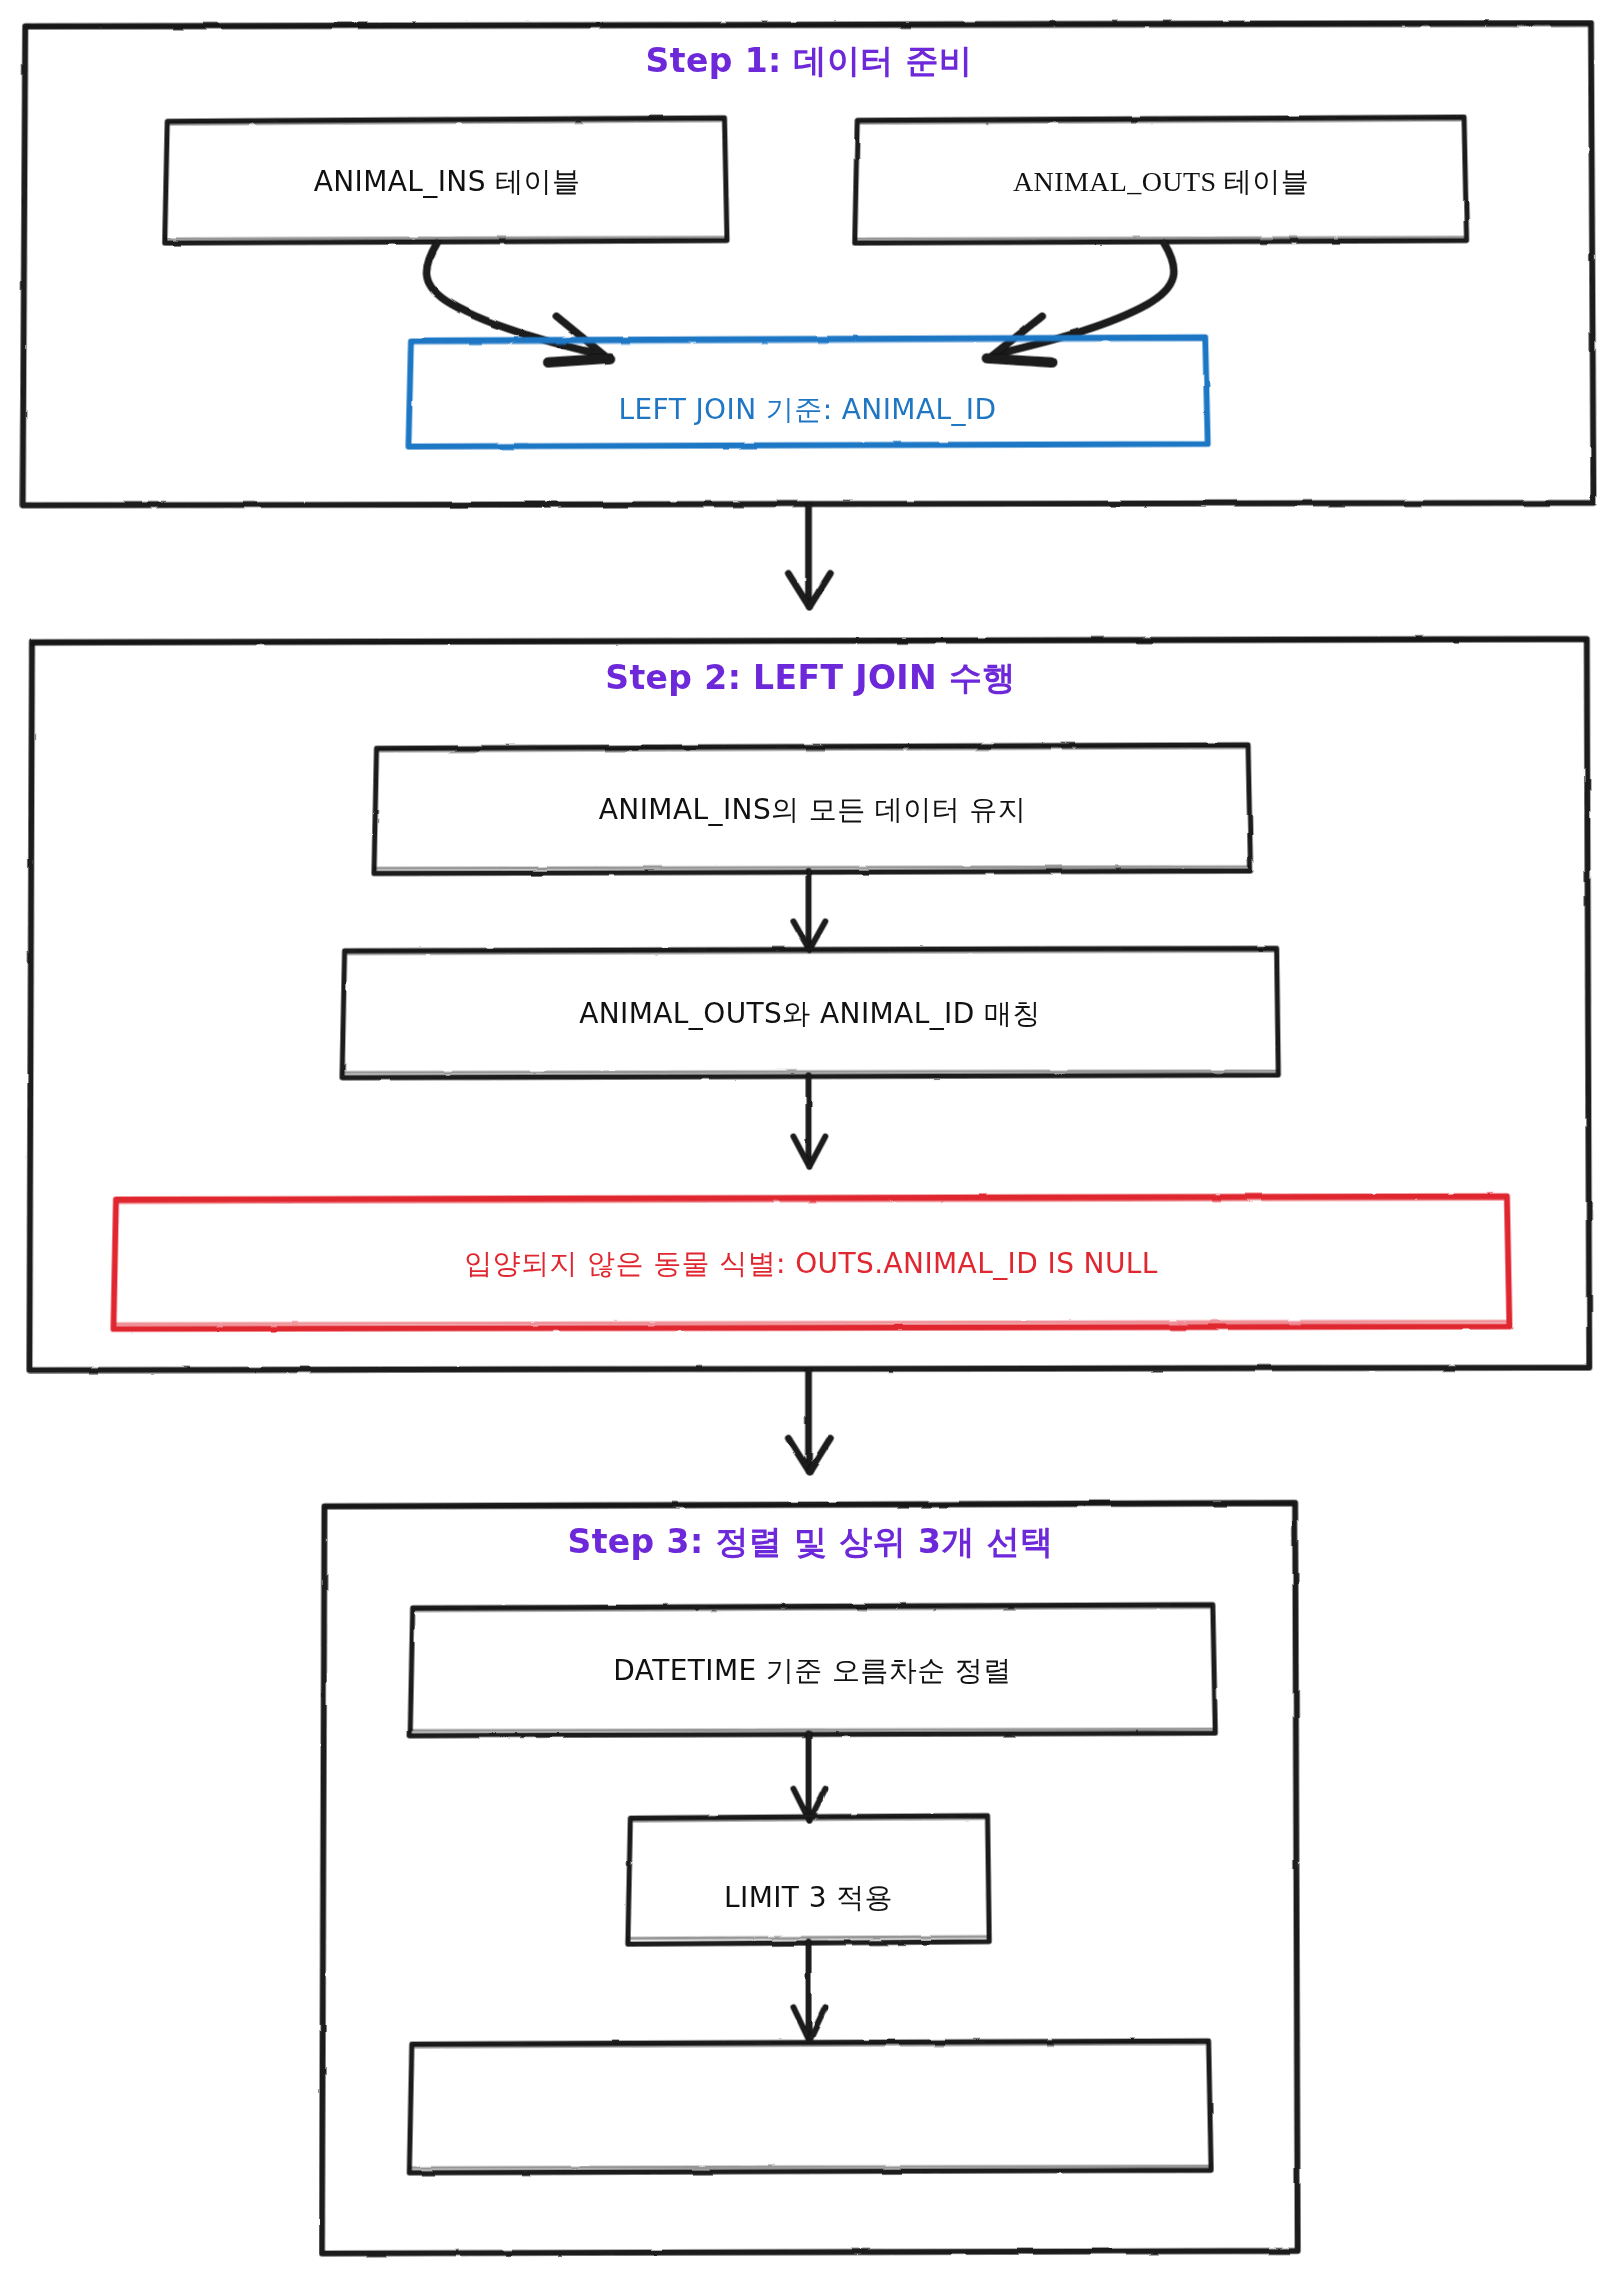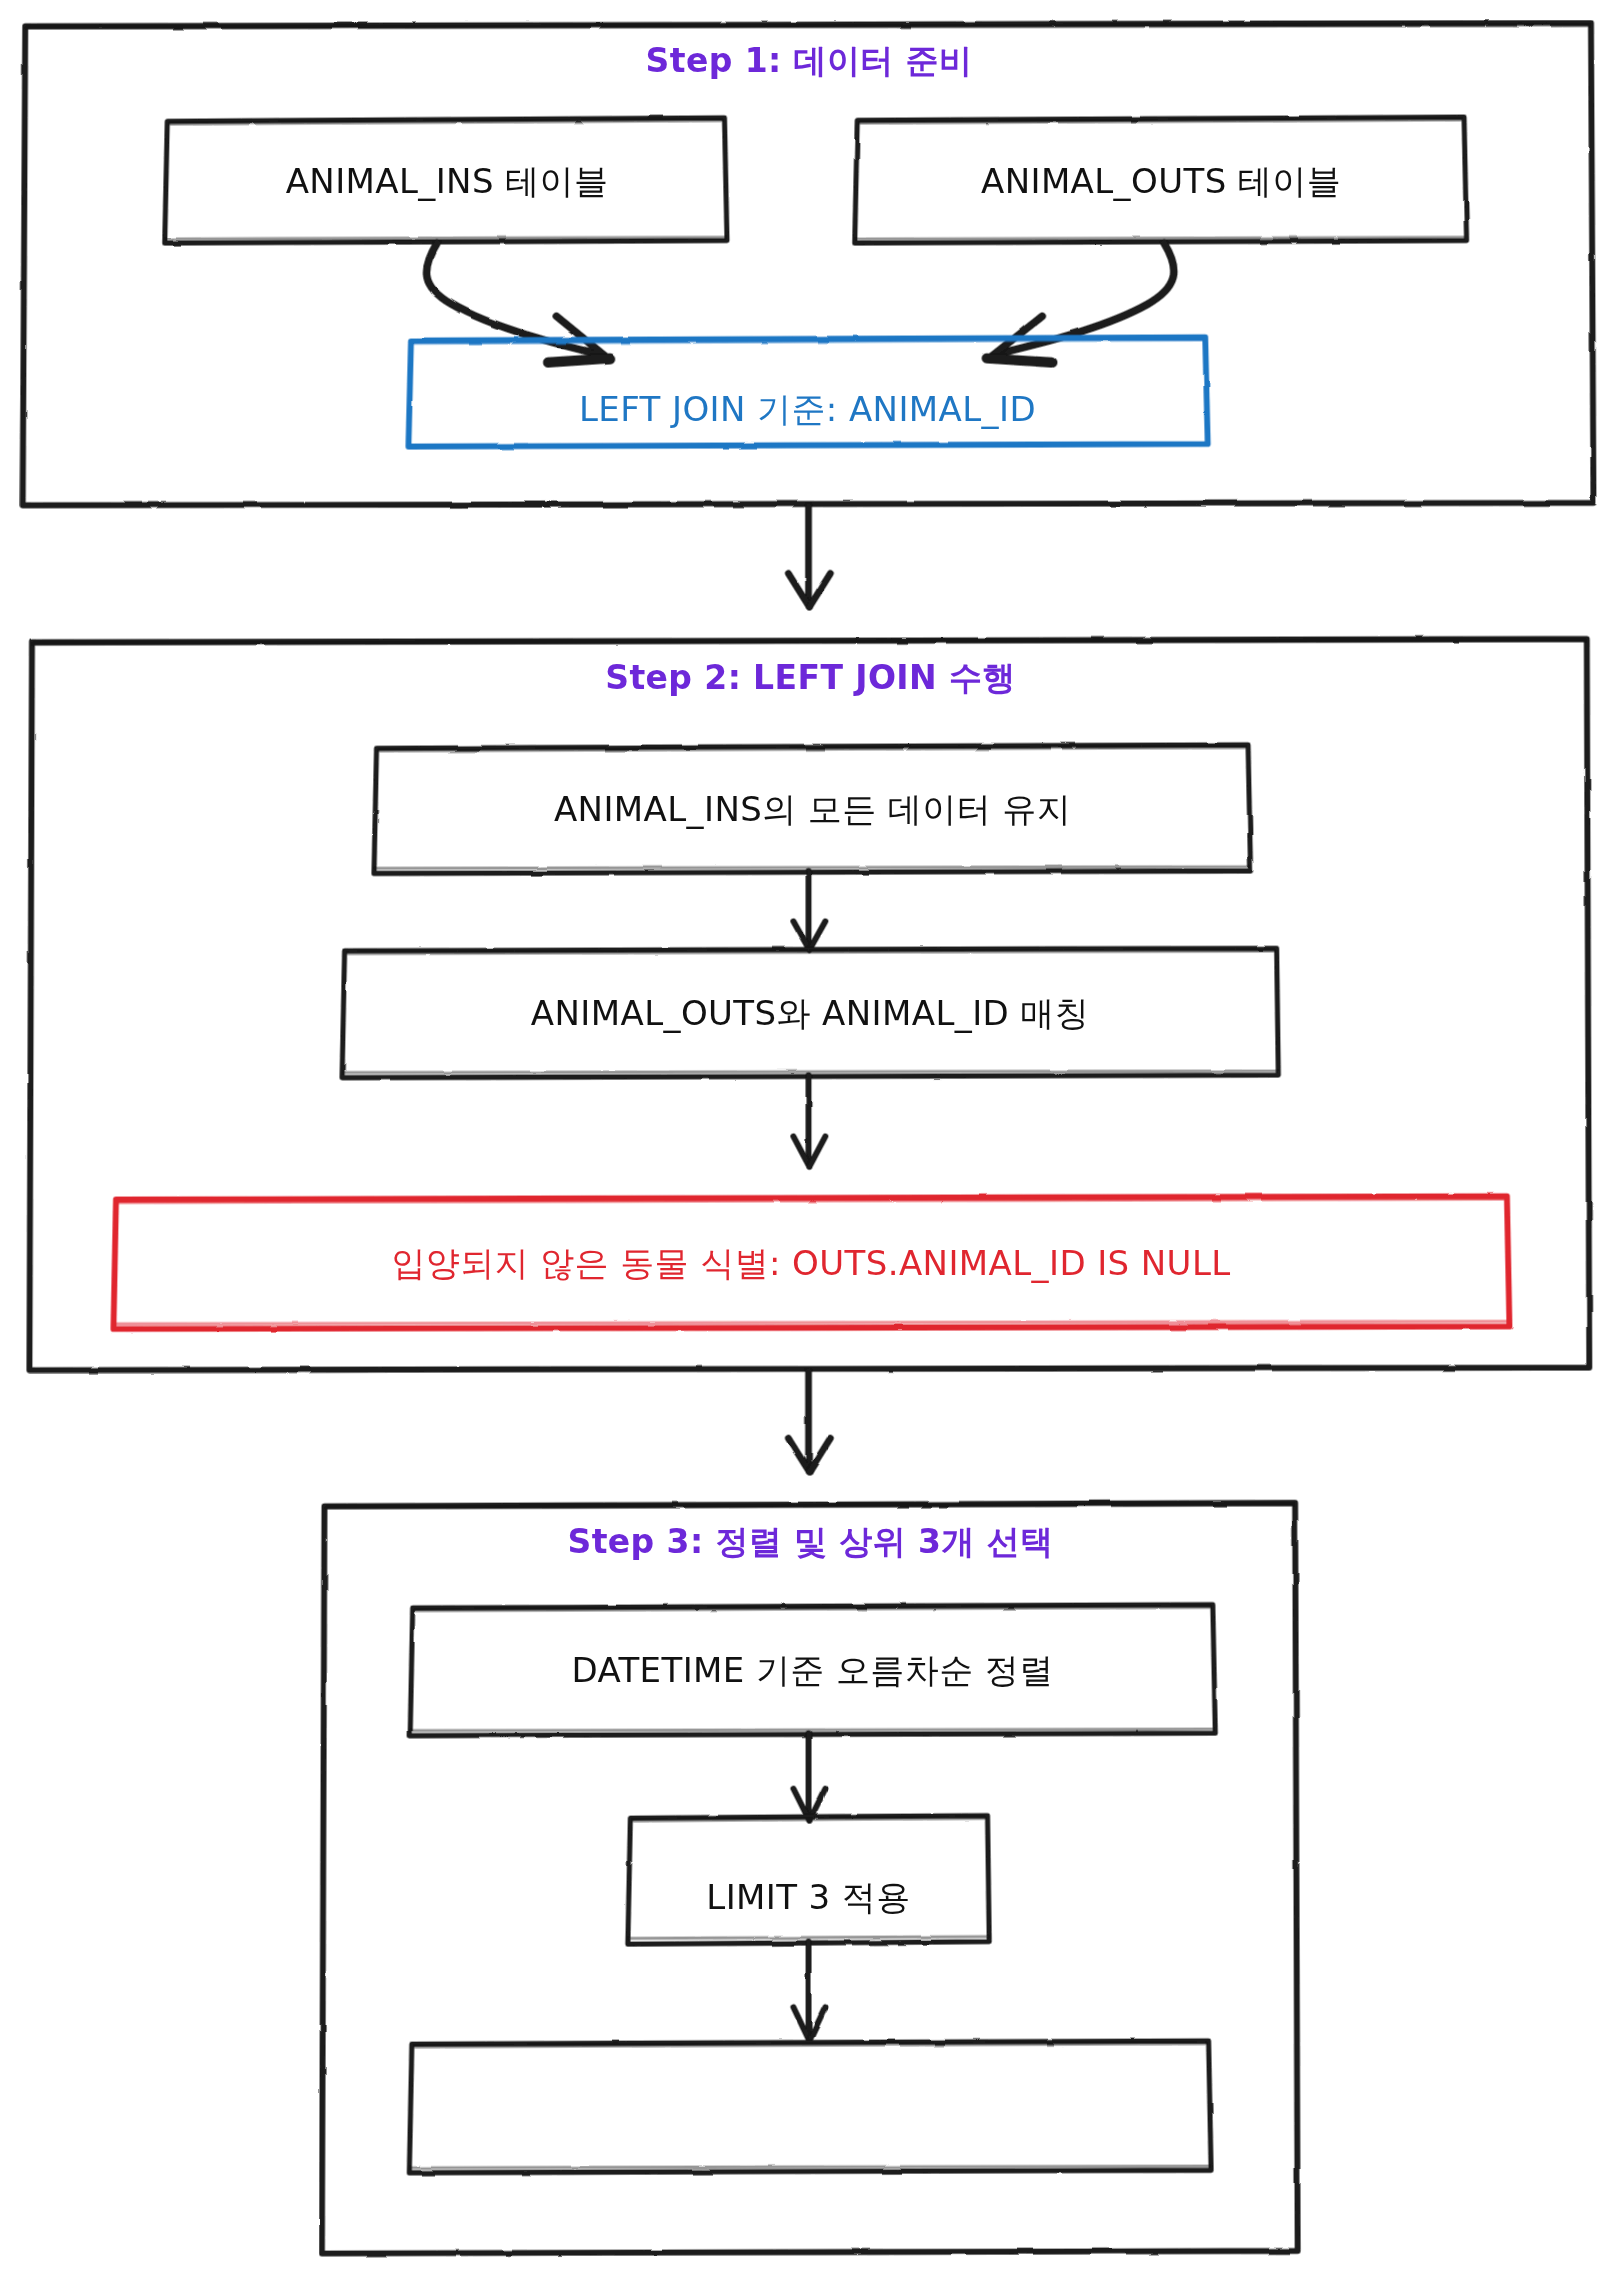--- a/index.html
+++ b/index.html
@@ -34,21 +34,21 @@
     pointer-events: none;
     font-family: "DejaVu Sans", sans-serif;
   }
   .group-title {
     font-size: 33px;
     font-weight: 600;
     color: #6d28d9;
     letter-spacing: 0.4px;
   }
   .node-text {
-    font-size: 34px;
+    font-size: 28px;
     font-weight: 500;
     color: #111111;
     letter-spacing: 0.4px;
   }
   .node-text.blue { color: #1f77c4; }
   .node-text.red  { color: #e0262f; }
 </style>
 </head>
 <body>
 
@@ -180,21 +180,21 @@
         <path d="M489,2579 L1438,2577" stroke-width="3.5" opacity="0.45"></path>
       </g>
 
     </g>
   </svg>
 
   <div class="label group-title" style="left:25px; top:34px; width:1568px; height:54px;">Step 1: 데이터 준비</div>
 
   <div class="label node-text" style="left:167px; top:121px; width:560px; height:122px;">ANIMAL_INS 테이블</div>
 
-  <div class="label node-text" style="left:855px; top:120px; width:612px; height:123px;">ANIMAL_OUTS 테이블</div>
+  <div class="label node-text" style="left:855px; top:120px; width:612px; height:123px;font-family:Liberation Serif, serif;">ANIMAL_OUTS 테이블</div>
 
   <div class="label node-text blue" style="left:408px; top:356px; width:799px; height:108px;">LEFT JOIN 기준: ANIMAL_ID</div>
 
   <div class="label group-title" style="left:32px; top:651px; width:1557px; height:54px;">Step 2: LEFT JOIN 수행</div>
 
   <div class="label node-text" style="left:374px; top:747px; width:877px; height:126px;">ANIMAL_INS의 모든 데이터 유지</div>
 
   <div class="label node-text red" style="left:113px; top:1198px; width:1396px; height:131px;">입양되지 않은 동물 식별: OUTS.ANIMAL_ID IS NULL</div>
 
   <div class="label node-text" style="left:342px; top:949px; width:936px; height:129px;">ANIMAL_OUTS와 ANIMAL_ID 매칭</div>

